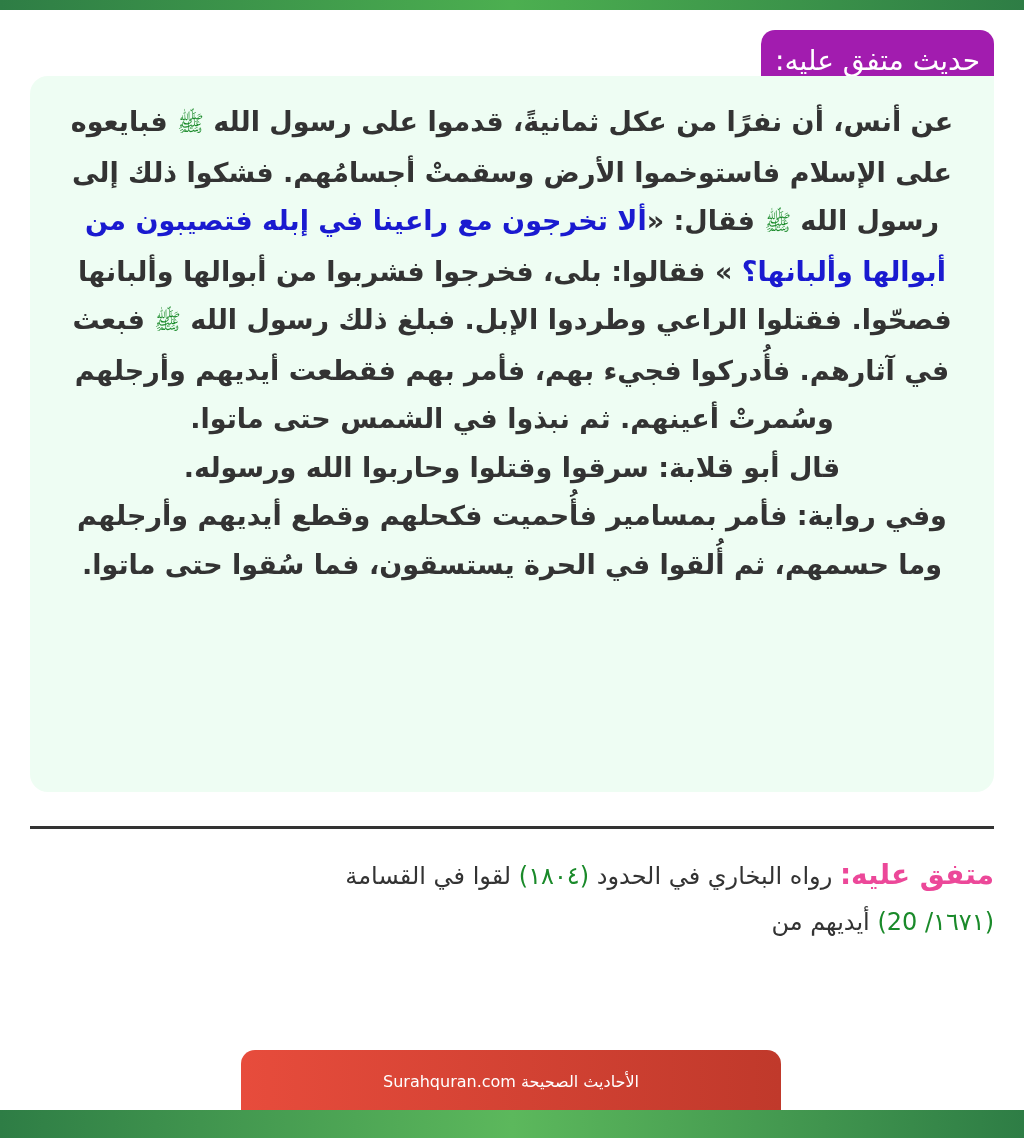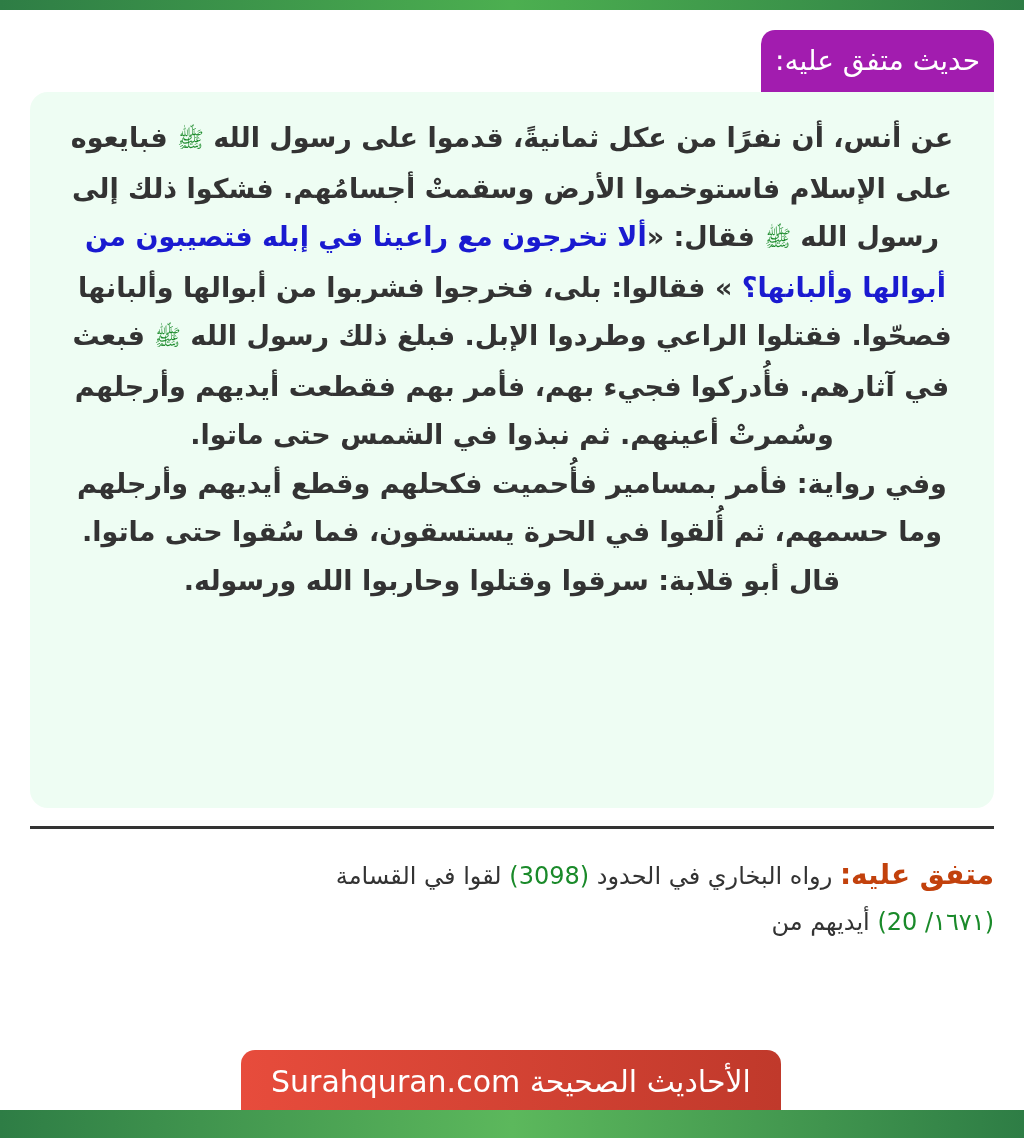--- a/index.html
+++ b/index.html
@@ -17,68 +17,68 @@
     background: linear-gradient(90deg, #2e7d45 0%, #5cb85c 50%, #2e7d45 100%);
   }
   .badge {
     position: absolute; top: 30px; right: 30px;
     height: 62px; padding: 0 14px;
     background: #a21caf; color: #ffffff;
     border-radius: 14px 14px 0 0;
     font-size: 28px; line-height: 62px; direction: rtl;
   }
   .hadith-box {
-    position: absolute; left: 30px; top: 92px; width: 964px; height: 716px;
+    position: absolute; left: 30px; top: 76px; width: 964px; height: 716px;
     background: #eefdf3; border-radius: 0 0 18px 18px;
     border-top-left-radius: 18px;
     box-sizing: border-box; padding: 22px 32px 0 32px;
     direction: rtl; text-align: center;
     font-size: 27px; font-weight: bold; color: #333333;
     line-height: 48.5px;
   }
   .hadith-box p { margin: 0; }
   .saw { color: #1a8a2a; font-size: 22px; font-weight: normal; }
   .quote { color: #1a1ad0; }
   .divider {
     position: absolute; left: 30px; top: 826px; width: 964px; height: 3px;
     background: #333333;
   }
   .source {
     position: absolute; left: 30px; top: 852px; width: 964px;
     direction: rtl; text-align: right;
     font-size: 24px; color: #333333; line-height: 46px;
   }
-  .source .label { color: #c2410c; font-weight: bold; font-size: 28px; }
+  .source .label { color: #ec4899; font-weight: bold; font-size: 28px; }
   .source .num { color: #1a8a2a; }
   .site-badge {
     position: absolute; left: 241px; top: 1050px; width: 540px; height: 60px;
     background: linear-gradient(90deg, #e74c3c, #c0392b);
     border-radius: 14px 14px 0 0;
-    color: #ffffff; font-size: 30px; line-height: 64px; text-align: center;
+    color: #ffffff; font-size: 16px; line-height: 64px; text-align: center;
     direction: rtl;
   }
 </style>
 </head>
 <body>
 
 <div class="top-bar"></div>
 
 <div class="badge">حديث متفق عليه:</div>
 
 <div class="hadith-box">
   <p>
     <span>عن أنس، أن نفرًا من عكل ثمانيةً، قدموا على رسول الله </span><span class="saw">ﷺ</span>
     <span>فبايعوه على الإسلام فاستوخموا الأرض وسقمتْ أجسامُهم.</span>
     <span>فشكوا ذلك إلى رسول الله </span><span class="saw">ﷺ</span><span> فقال: «</span><span class="quote">ألا تخرجون مع راعينا في إبله فتصيبون من أبوالها وألبانها؟</span><span> » فقالوا: بلى، فخرجوا فشربوا من أبوالها وألبانها فصحّوا. فقتلوا الراعي وطردوا الإبل. فبلغ ذلك رسول الله </span><span class="saw">ﷺ</span><span> فبعث في آثارهم. فأُدركوا فجيء بهم، فأمر بهم فقطعت أيديهم وأرجلهم وسُمرتْ أعينهم. ثم نبذوا في الشمس حتى ماتوا.</span>
   </p>
+  <p>قال أبو قلابة: سرقوا وقتلوا وحاربوا الله ورسوله.</p>
   <p>وفي رواية: فأمر بمسامير فأُحميت فكحلهم وقطع أيديهم وأرجلهم وما حسمهم، ثم أُلقوا في الحرة يستسقون، فما سُقوا حتى ماتوا.</p>
-  <p>قال أبو قلابة: سرقوا وقتلوا وحاربوا الله ورسوله.</p>
 </div>
 
 <div class="divider"></div>
 
 <div class="source">
-  <span class="label">متفق عليه:</span><span> رواه البخاري في الحدود </span><span class="num">(3098)</span><span> لقوا في القسامة </span><br><span class="num">(١٦٧١/ 20)</span><span> أيديهم من</span><br>
+  <span class="label">متفق عليه:</span><span> رواه البخاري في الحدود </span><span class="num">(١٨٠٤)</span><span> لقوا في القسامة </span><br><span class="num">(١٦٧١/ 20)</span><span> أيديهم من</span><br>
 </div>
 
 <div class="site-badge">الأحاديث الصحيحة Surahquran.com</div>
 
 <div class="bottom-bar"></div>
 
 </body></html>

